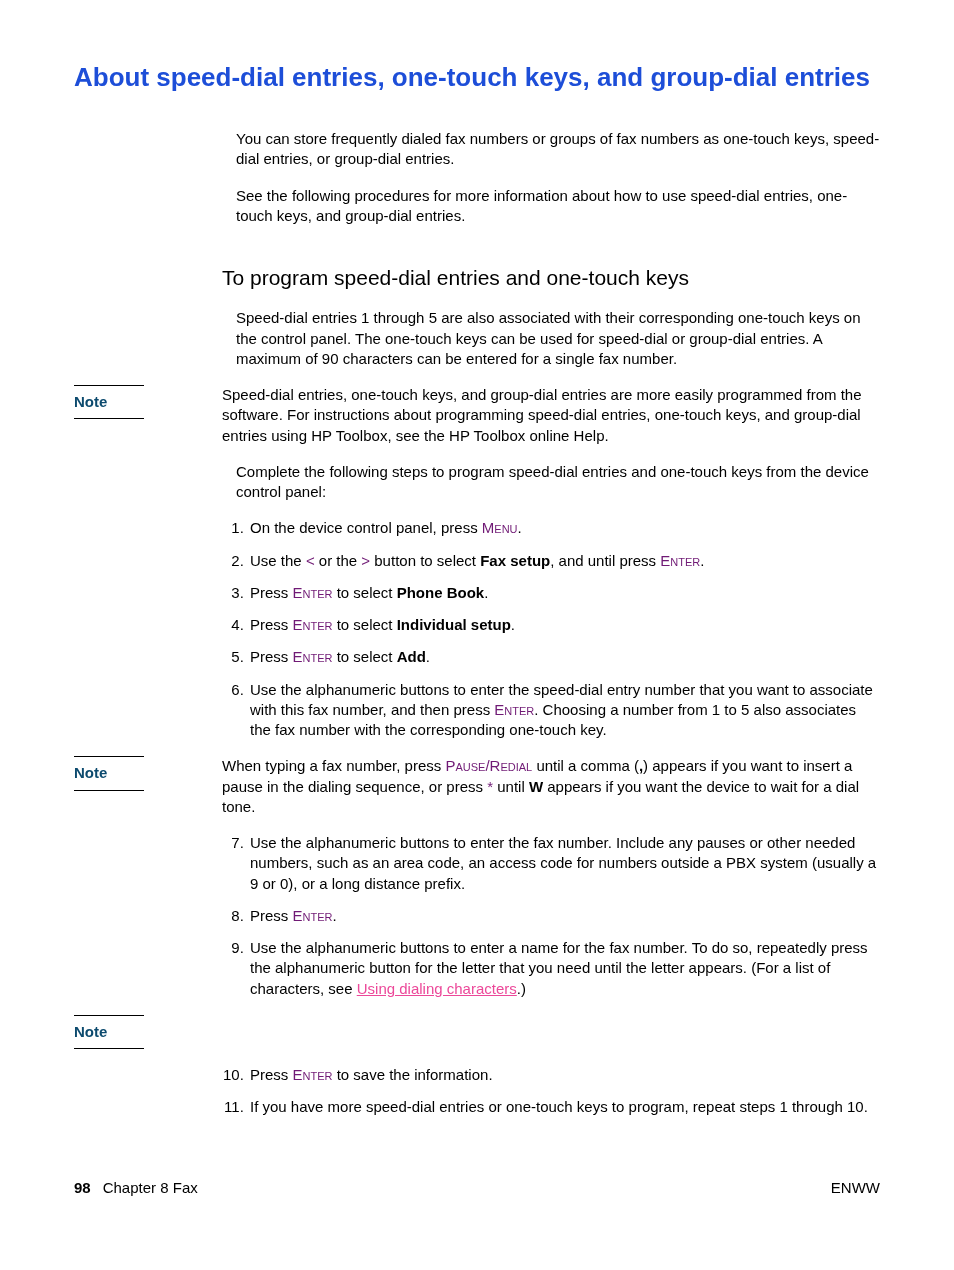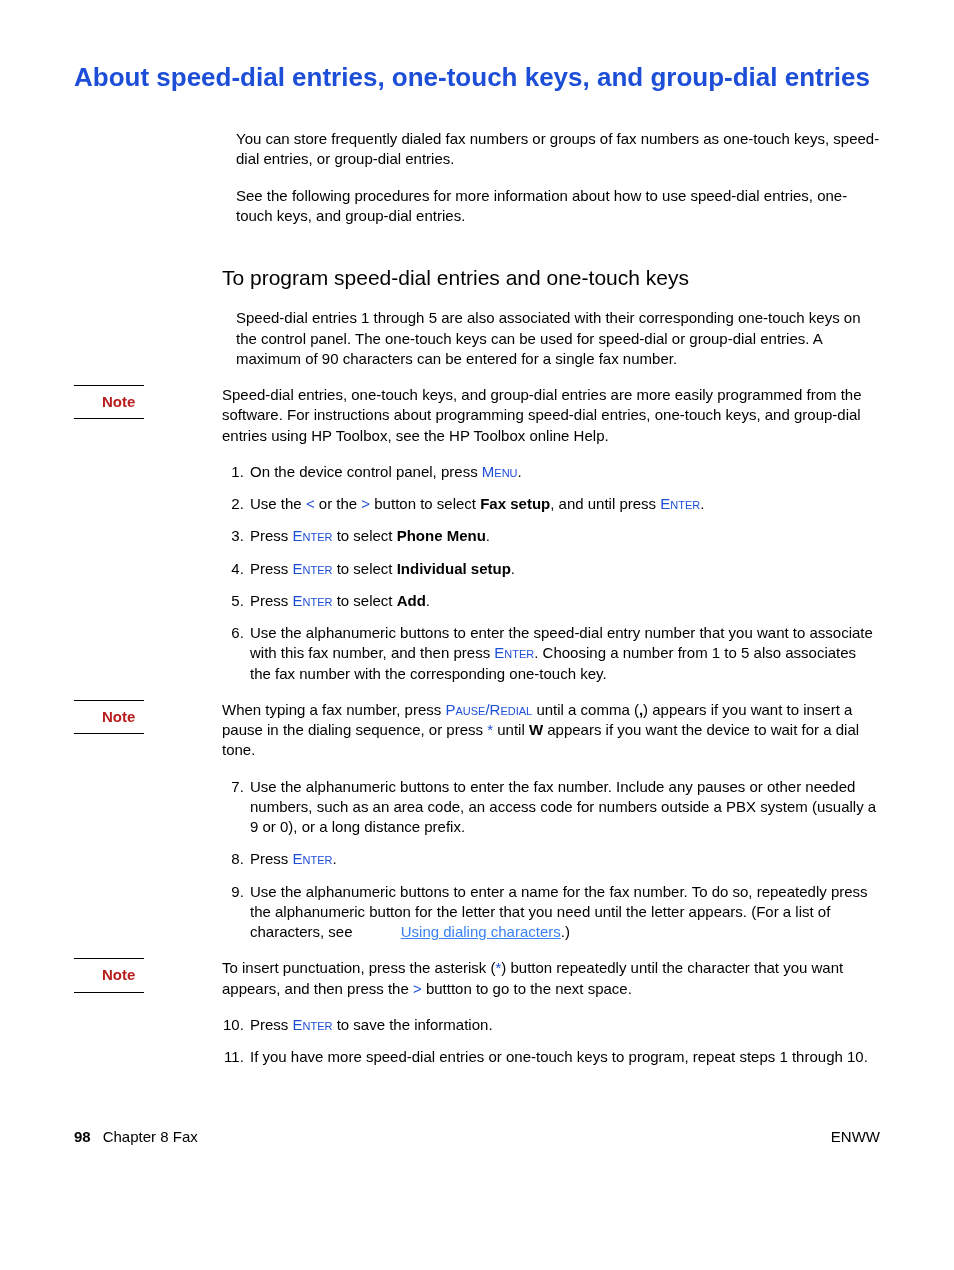--- a/index.html
+++ b/index.html
@@ -21,52 +21,51 @@
   }
   .content-col {
     margin-left: 148px;
   }
   p { margin: 0 0 16px 14px; }
   h2.section {
     font-size: 21px;
     font-weight: normal;
     margin: 38px 0 16px 0;
   }
-  .magenta { color: #1d4ed8; }
+  .magenta { color: #701a75; }
   .smallcaps { font-variant: small-caps; }
   .note-block {
     display: flex;
     align-items: flex-start;
     margin: 10px 0 16px 0;
   }
   .note-label-wrap {
     width: 148px;
     flex: 0 0 148px;
     position: relative;
   }
   .note-rule {
     border-top: 1.5px solid #000;
     width: 70px;
     margin-left: 0;
   }
   .note-label {
-    color: #b91c1c;
+    color: #0c4a6e;
     font-weight: bold;
     font-size: 15px;
     padding: 6px 0;
-    margin-left: 28px;
   }
   .note-body { flex: 1; }
   ol.steps {
     list-style: decimal;
     margin: 0 0 16px 0;
     padding-left: 26px;
   }
   ol.steps li { margin-bottom: 12px; padding-left: 2px; }
-  a.doc-link { color: #3b82f6; text-decoration: underline; margin-left: 44px; }
+  a.doc-link { color: #ec4899; text-decoration: underline; }
   .footer {
     display: flex;
     justify-content: space-between;
     margin-top: 60px;
     font-size: 15px;
   }
   .footer .left b { margin-right: 12px; }
 </style>
 </head>
 <body>
@@ -84,24 +83,25 @@
 <div class="note-block">
   <div class="note-label-wrap">
     <div class="note-rule"></div>
     <div class="note-label">Note</div>
     <div class="note-rule"></div>
   </div>
   <div class="note-body">Speed-dial entries, one-touch keys, and group-dial entries are more easily programmed from the software. For instructions about programming speed-dial entries, one-touch keys, and group-dial entries using HP Toolbox, see the HP Toolbox online Help.</div>
 </div>
 
 <div class="content-col">
+  <p>Complete the following steps to program speed-dial entries and one-touch keys from the device control panel:</p>
   <ol class="steps">
     <li><span>On the device control panel, press </span><span class="magenta smallcaps">Menu</span><span>.</span></li>
     <li><span>Use the </span><span class="magenta">&lt;</span><span> or the </span><span class="magenta">&gt;</span><span> button to select </span><b>Fax setup</b><span>, and until press </span><span class="magenta smallcaps">Enter</span><span>.</span></li>
-    <li><span>Press </span><span class="magenta smallcaps">Enter</span><span> to select </span><b>Phone Menu</b><span>.</span></li>
+    <li><span>Press </span><span class="magenta smallcaps">Enter</span><span> to select </span><b>Phone Book</b><span>.</span></li>
     <li><span>Press </span><span class="magenta smallcaps">Enter</span><span> to select </span><b>Individual setup</b><span>.</span></li>
     <li><span>Press </span><span class="magenta smallcaps">Enter</span><span> to select </span><b>Add</b><span>.</span></li>
     <li><span>Use the alphanumeric buttons to enter the speed-dial entry number that you want to associate with this fax number, and then press </span><span class="magenta smallcaps">Enter</span><span>. Choosing a number from 1 to 5 also associates the fax number with the corresponding one-touch key.</span></li>
   </ol>
 </div>
 
 <div class="note-block">
   <div class="note-label-wrap">
     <div class="note-rule"></div>
     <div class="note-label">Note</div>
@@ -117,21 +117,20 @@
     <li><span>Use the alphanumeric buttons to enter a name for the fax number. To do so, repeatedly press the alphanumeric button for the letter that you need until the letter appears. (For a list of characters, see </span><a href="#" class="doc-link">Using dialing characters</a><span>.)</span></li>
   </ol>
 </div>
 
 <div class="note-block">
   <div class="note-label-wrap">
     <div class="note-rule"></div>
     <div class="note-label">Note</div>
     <div class="note-rule"></div>
   </div>
-  <div class="note-body"><span>To insert punctuation, press the asterisk (</span><span class="magenta">*</span><span>) button repeatedly until the character that you want appears, and then press the </span><span class="magenta">&gt;</span><span> buttton to go to the next space.</span></div>
 </div>
 
 <div class="content-col">
   <ol class="steps" start="10">
     <li><span>Press </span><span class="magenta smallcaps">Enter</span><span> to save the information.</span></li>
     <li>If you have more speed-dial entries or one-touch keys to program, repeat steps 1 through 10.</li>
   </ol>
 </div>
 
 <div class="footer">

